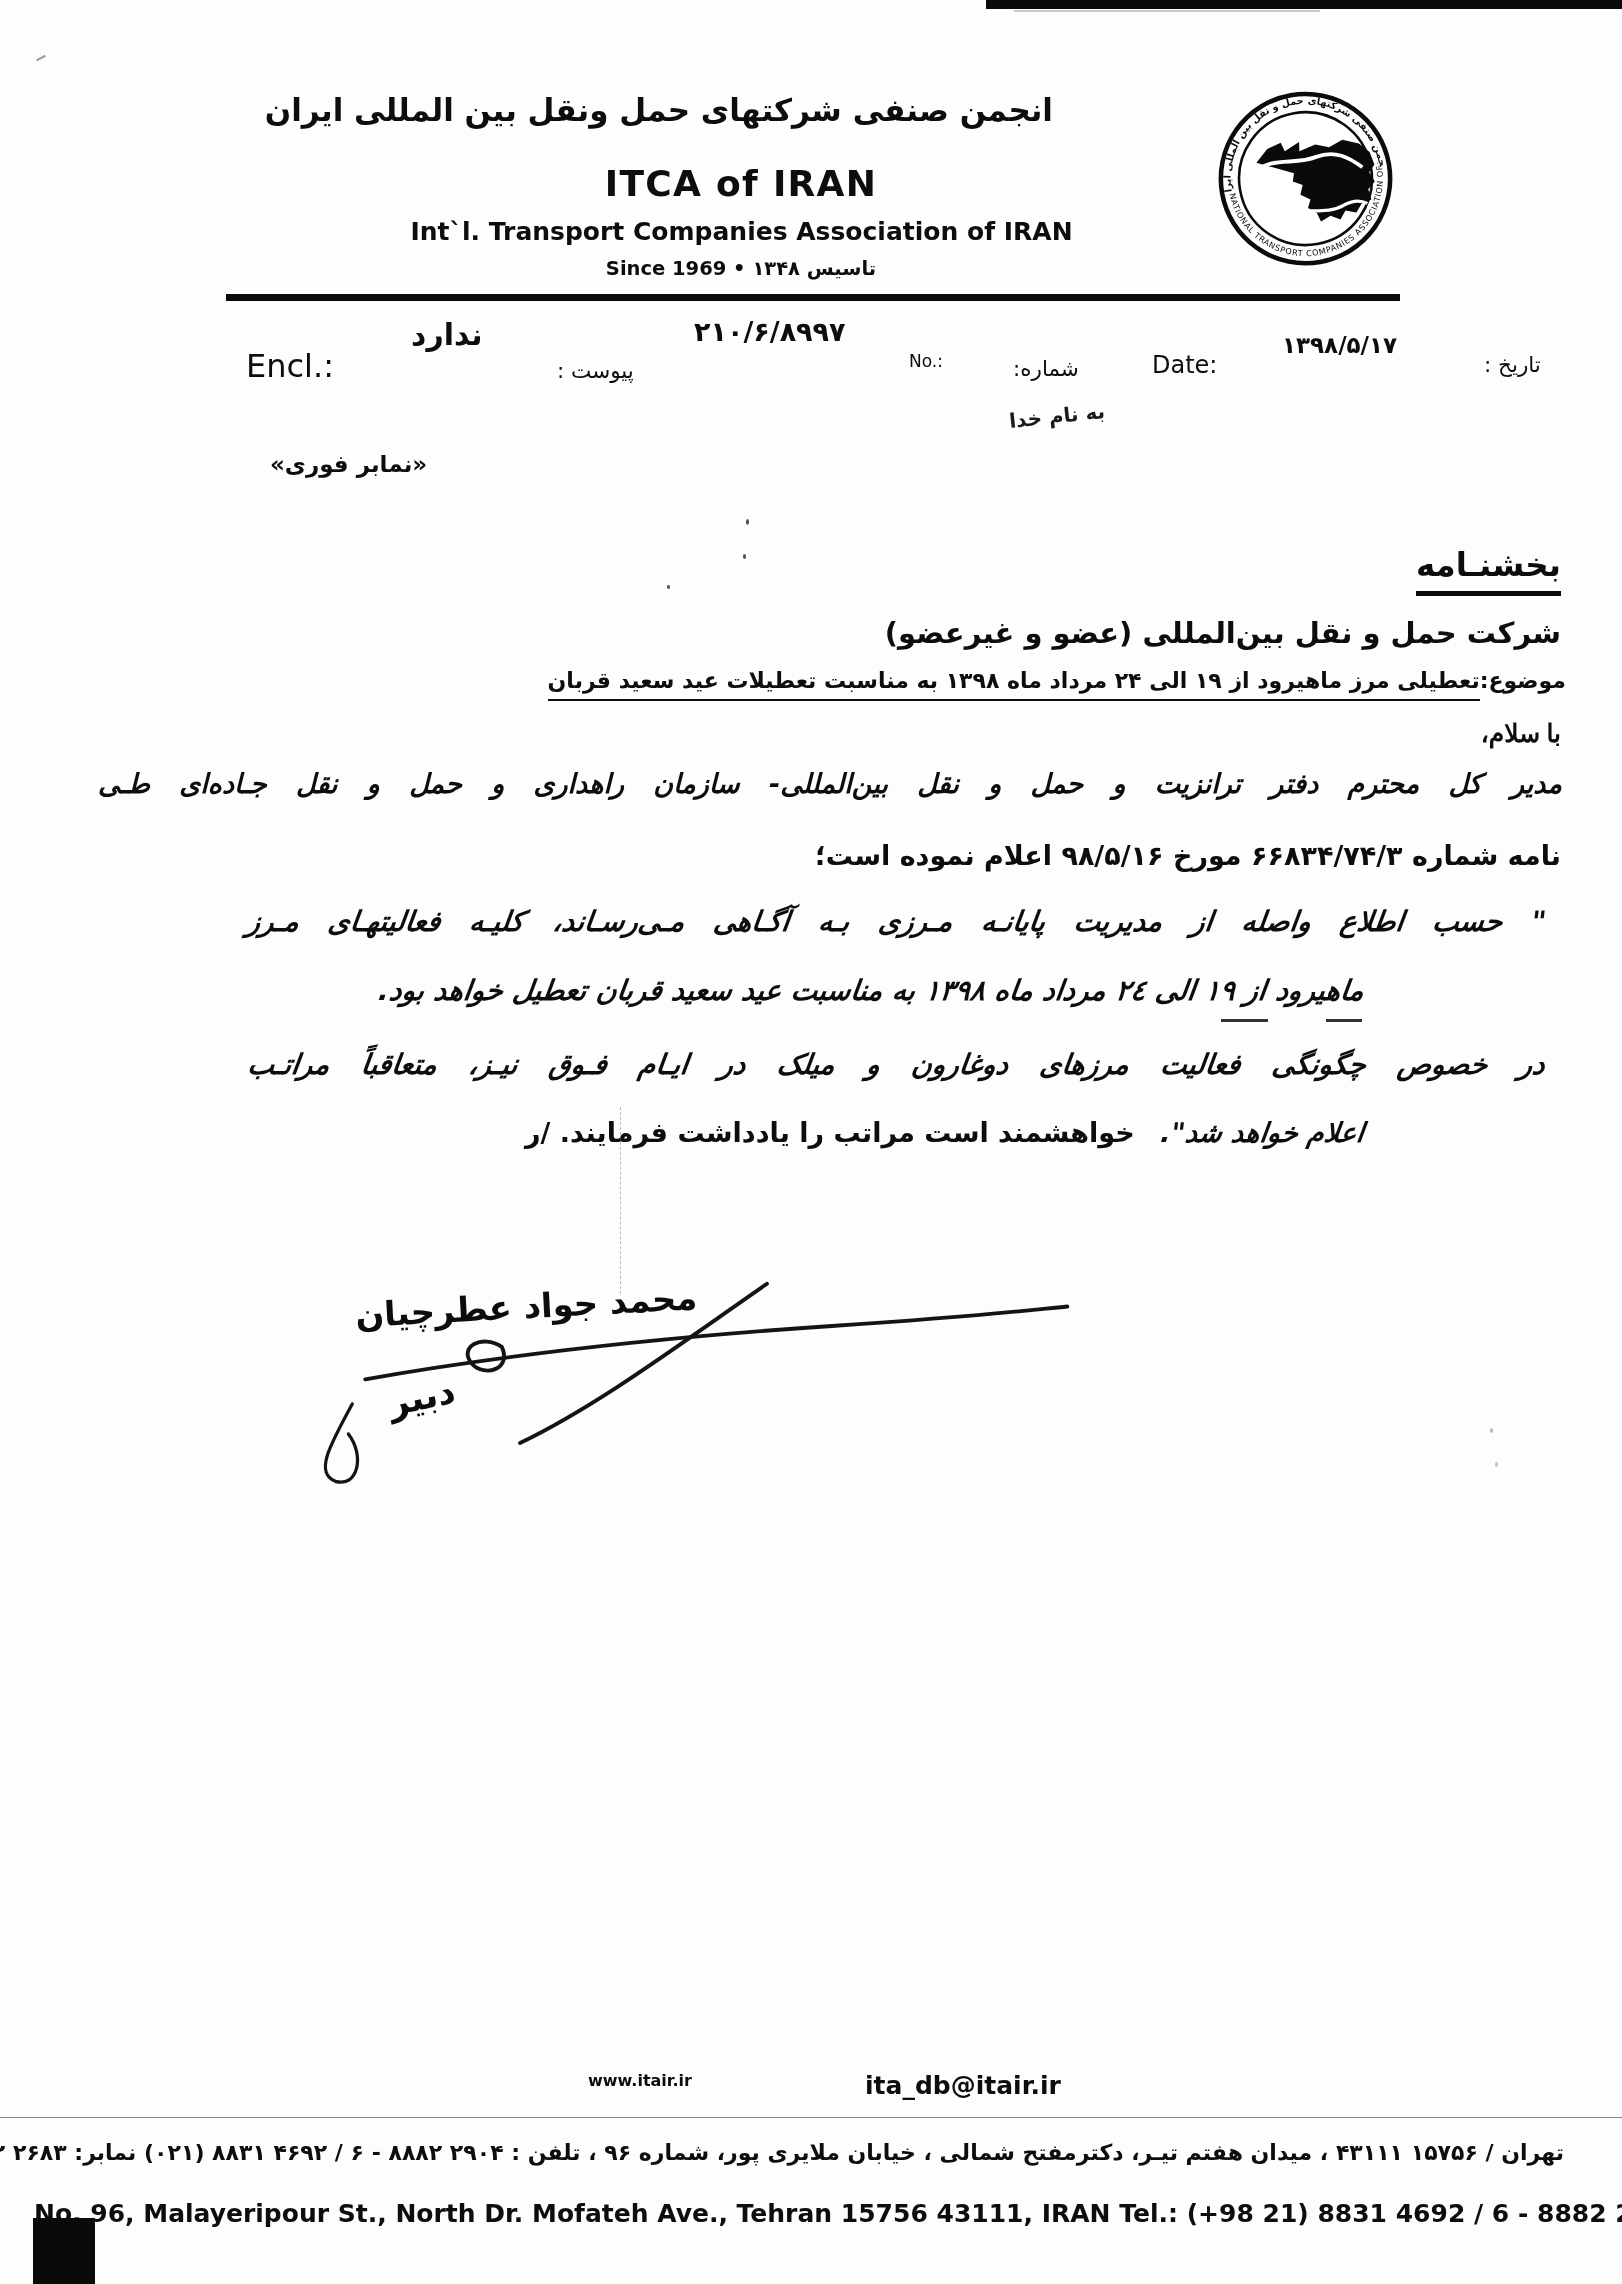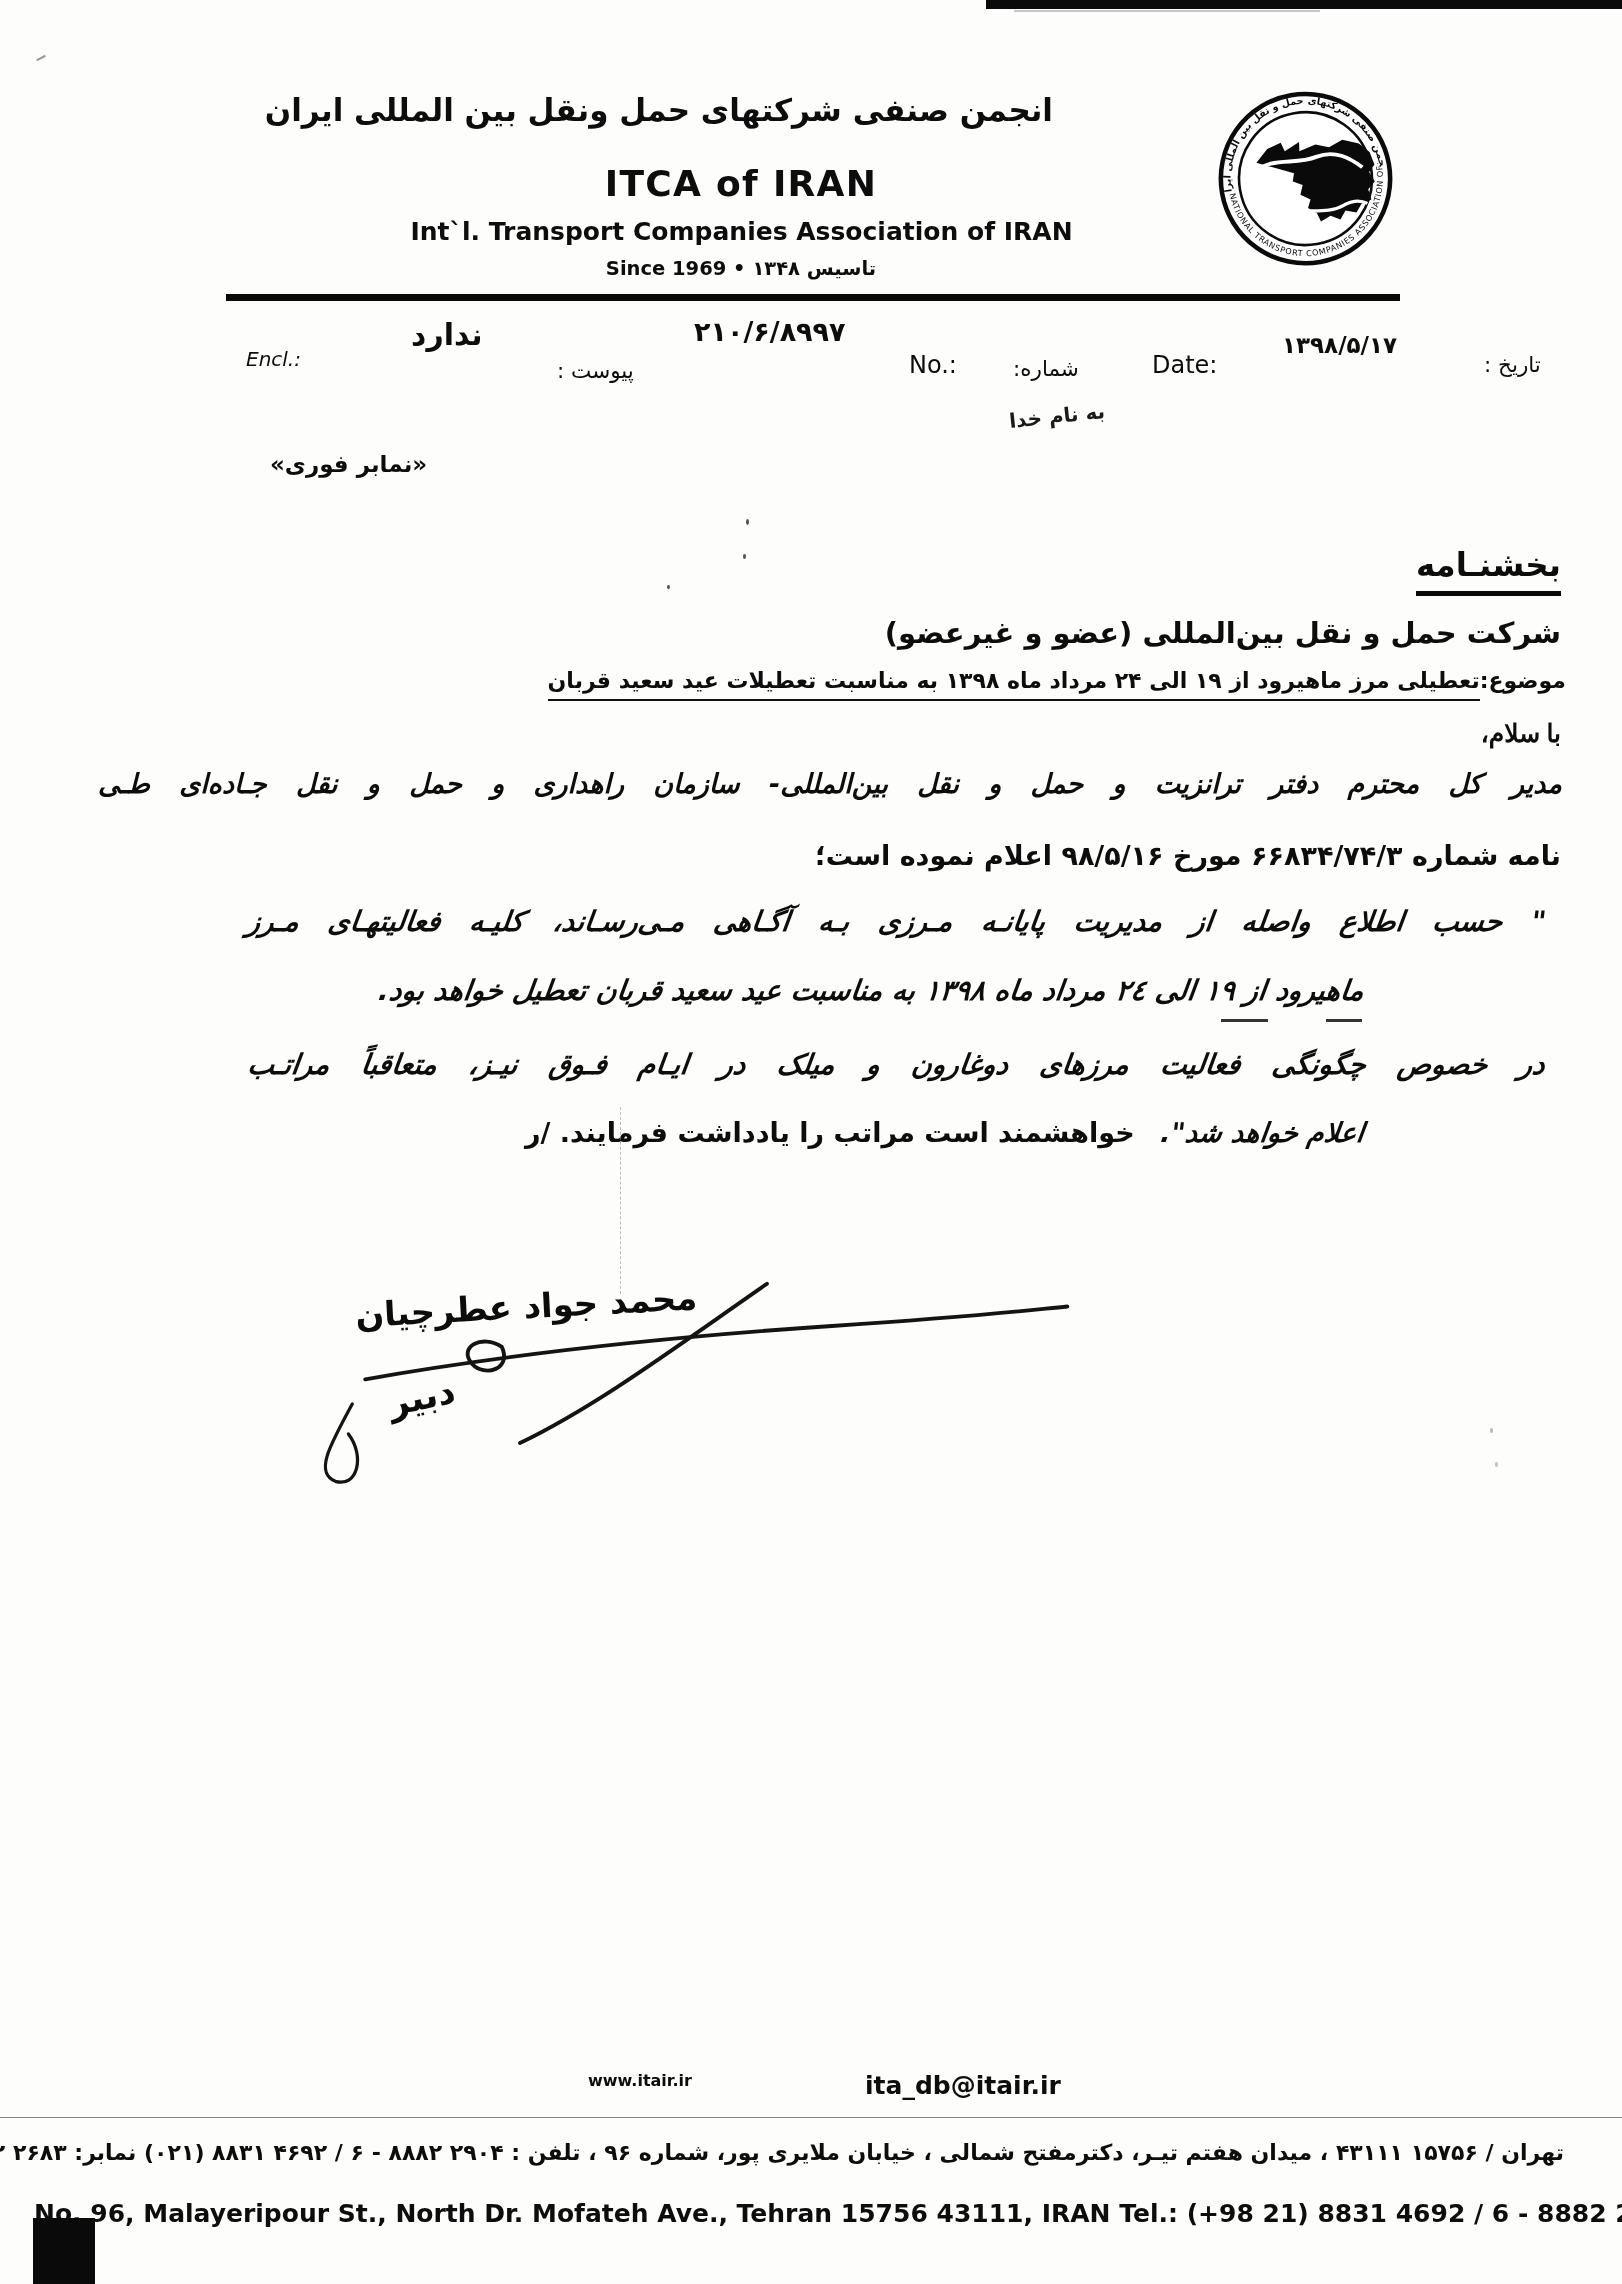--- a/index.html
+++ b/index.html
@@ -55,24 +55,24 @@
   </g>
 </svg>
 
 <div class="abs ink" style="left:226px;top:294px;width:1174px;height:7.2px;"></div>
 
 <div class="abs fa nw" style="left:1484px;top:352px;font-size:21.5px;">تاریخ :</div>
 <div class="abs fa b nw" style="left:1282px;top:332px;font-size:23px;">۱۳۹۸/۵/۱۷</div>
 <div class="abs nw" style="left:1152px;top:351px;font-size:24px;">Date:</div>
 <div class="abs fa nw" style="left:1013px;top:356px;font-size:21.5px;">شماره:</div>
 <div class="abs fa b nw" style="left:694px;top:316px;font-size:27px;">۲۱۰/۶/۸۹۹۷</div>
-<div class="abs nw" style="left:909px;top:351px;font-size:24px;">No.:</div>
+<div class="abs nw" style="left:909px;top:351px;font-size:17px;">No.:</div>
 <div class="abs fa nw" style="left:557px;top:358px;font-size:21.5px;">پیوست :</div>
 <div class="abs fa b nw" style="left:411px;top:317px;font-size:30px;">ندارد</div>
-<div class="abs nw" style="left:246px;top:347px;font-size:20px;font-style:italic;">Encl.:</div>
+<div class="abs nw" style="left:246px;top:347px;font-size:32px;">Encl.:</div>
 
 <div class="abs fa nw" style="left:1009px;top:404px;font-size:20px;font-weight:600;transform:rotate(-6deg);color:#1a1a1a;">به نام خدا</div>
 <div class="abs fa b nw" style="left:270px;top:451px;font-size:23px;">«نمابر فوری»</div>
 
 <div class="abs speck" style="left:746px;top:519px;width:3.3px;height:5.9px;"></div>
 <div class="abs speck" style="left:743px;top:554px;width:3.3px;height:5.2px;"></div>
 <div class="abs speck" style="left:667px;top:585px;width:2.6px;height:3.9px;"></div>
 
 <div class="abs fa b nw" style="right:62px;top:546px;font-size:32.5px;border-bottom:5.9px solid #0a0a0a;padding-bottom:6.5px;">بخشنـامه</div>
 

